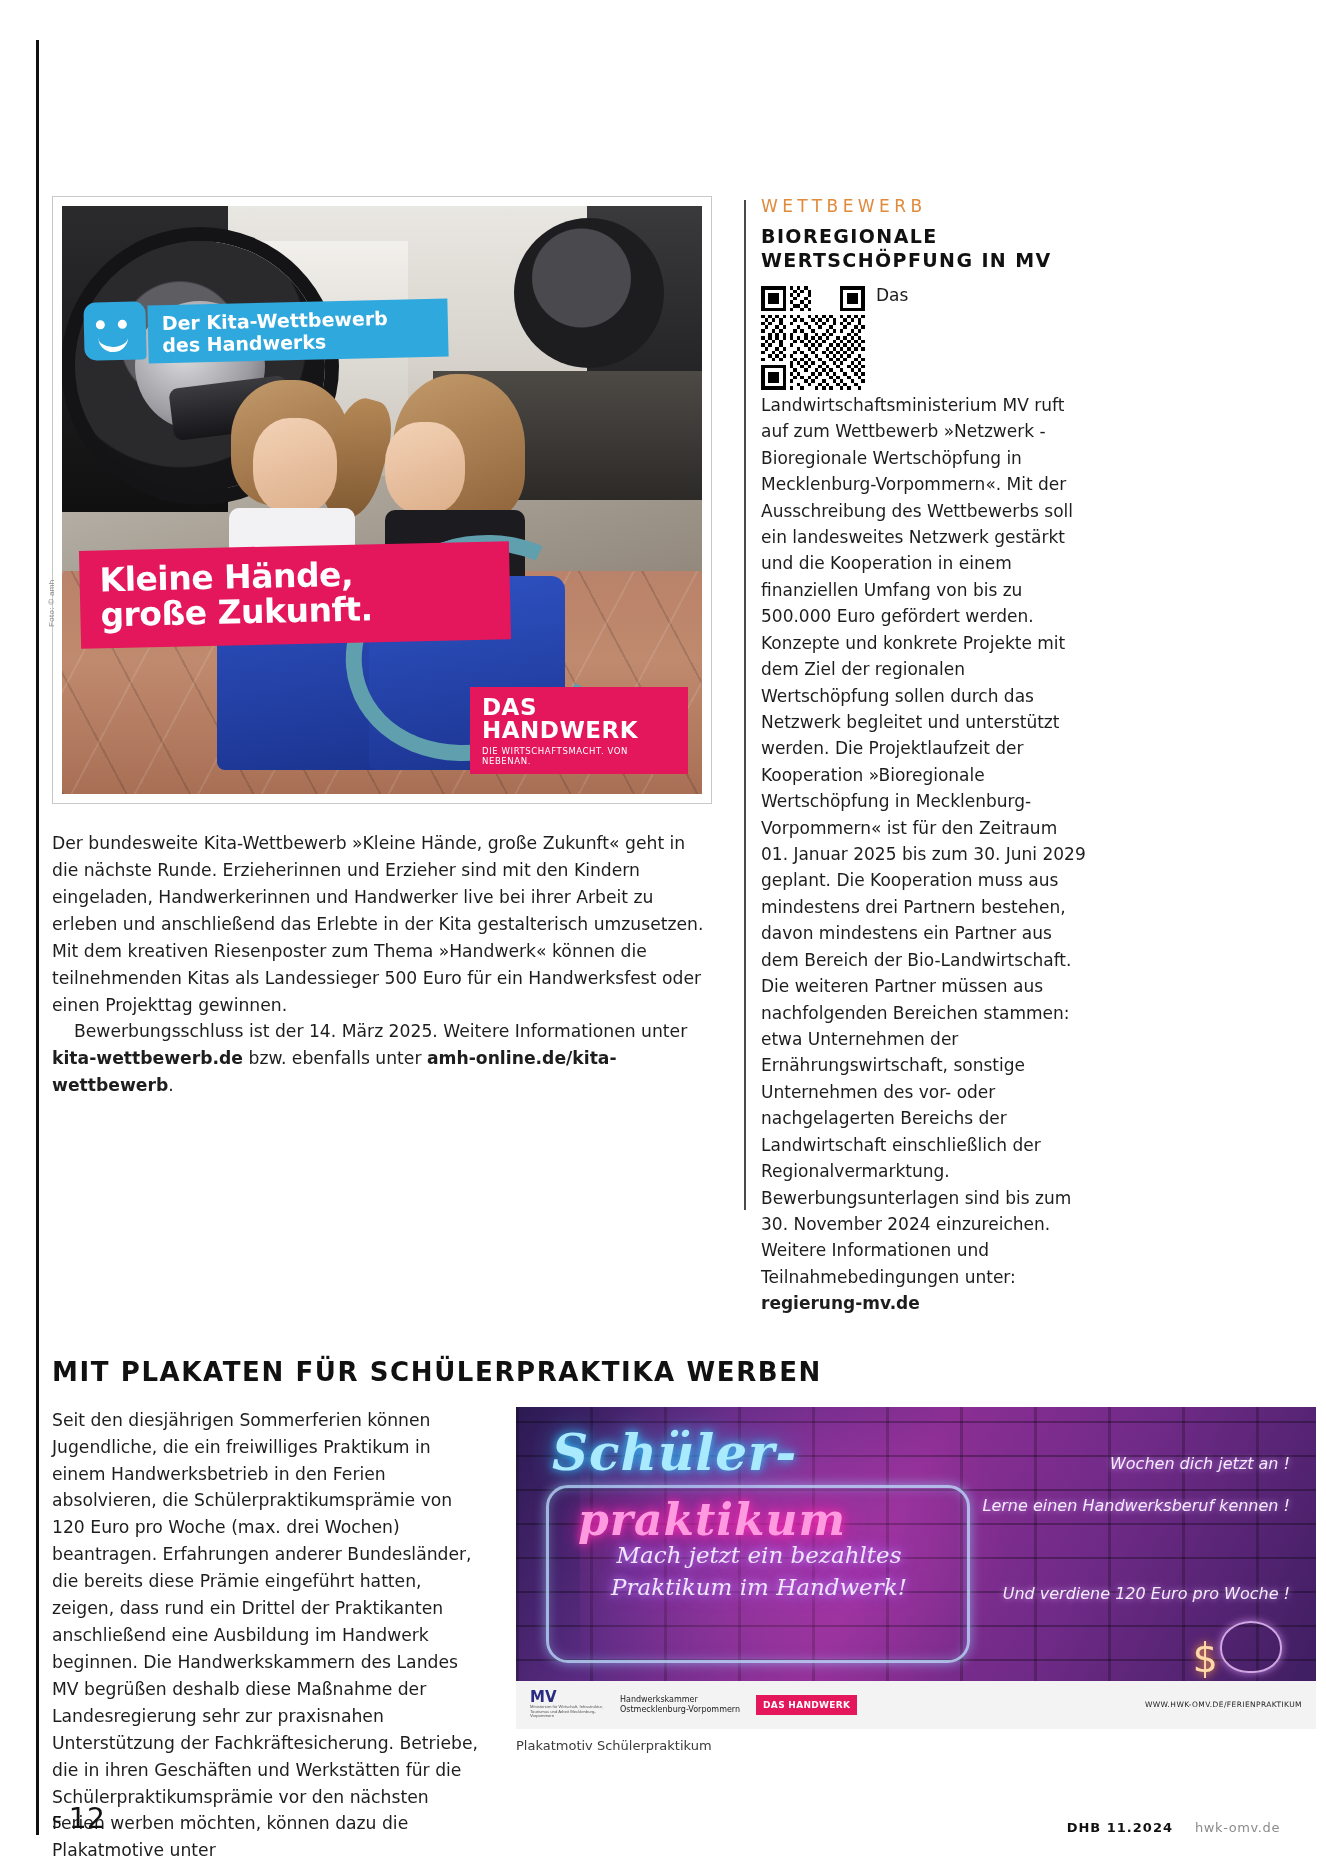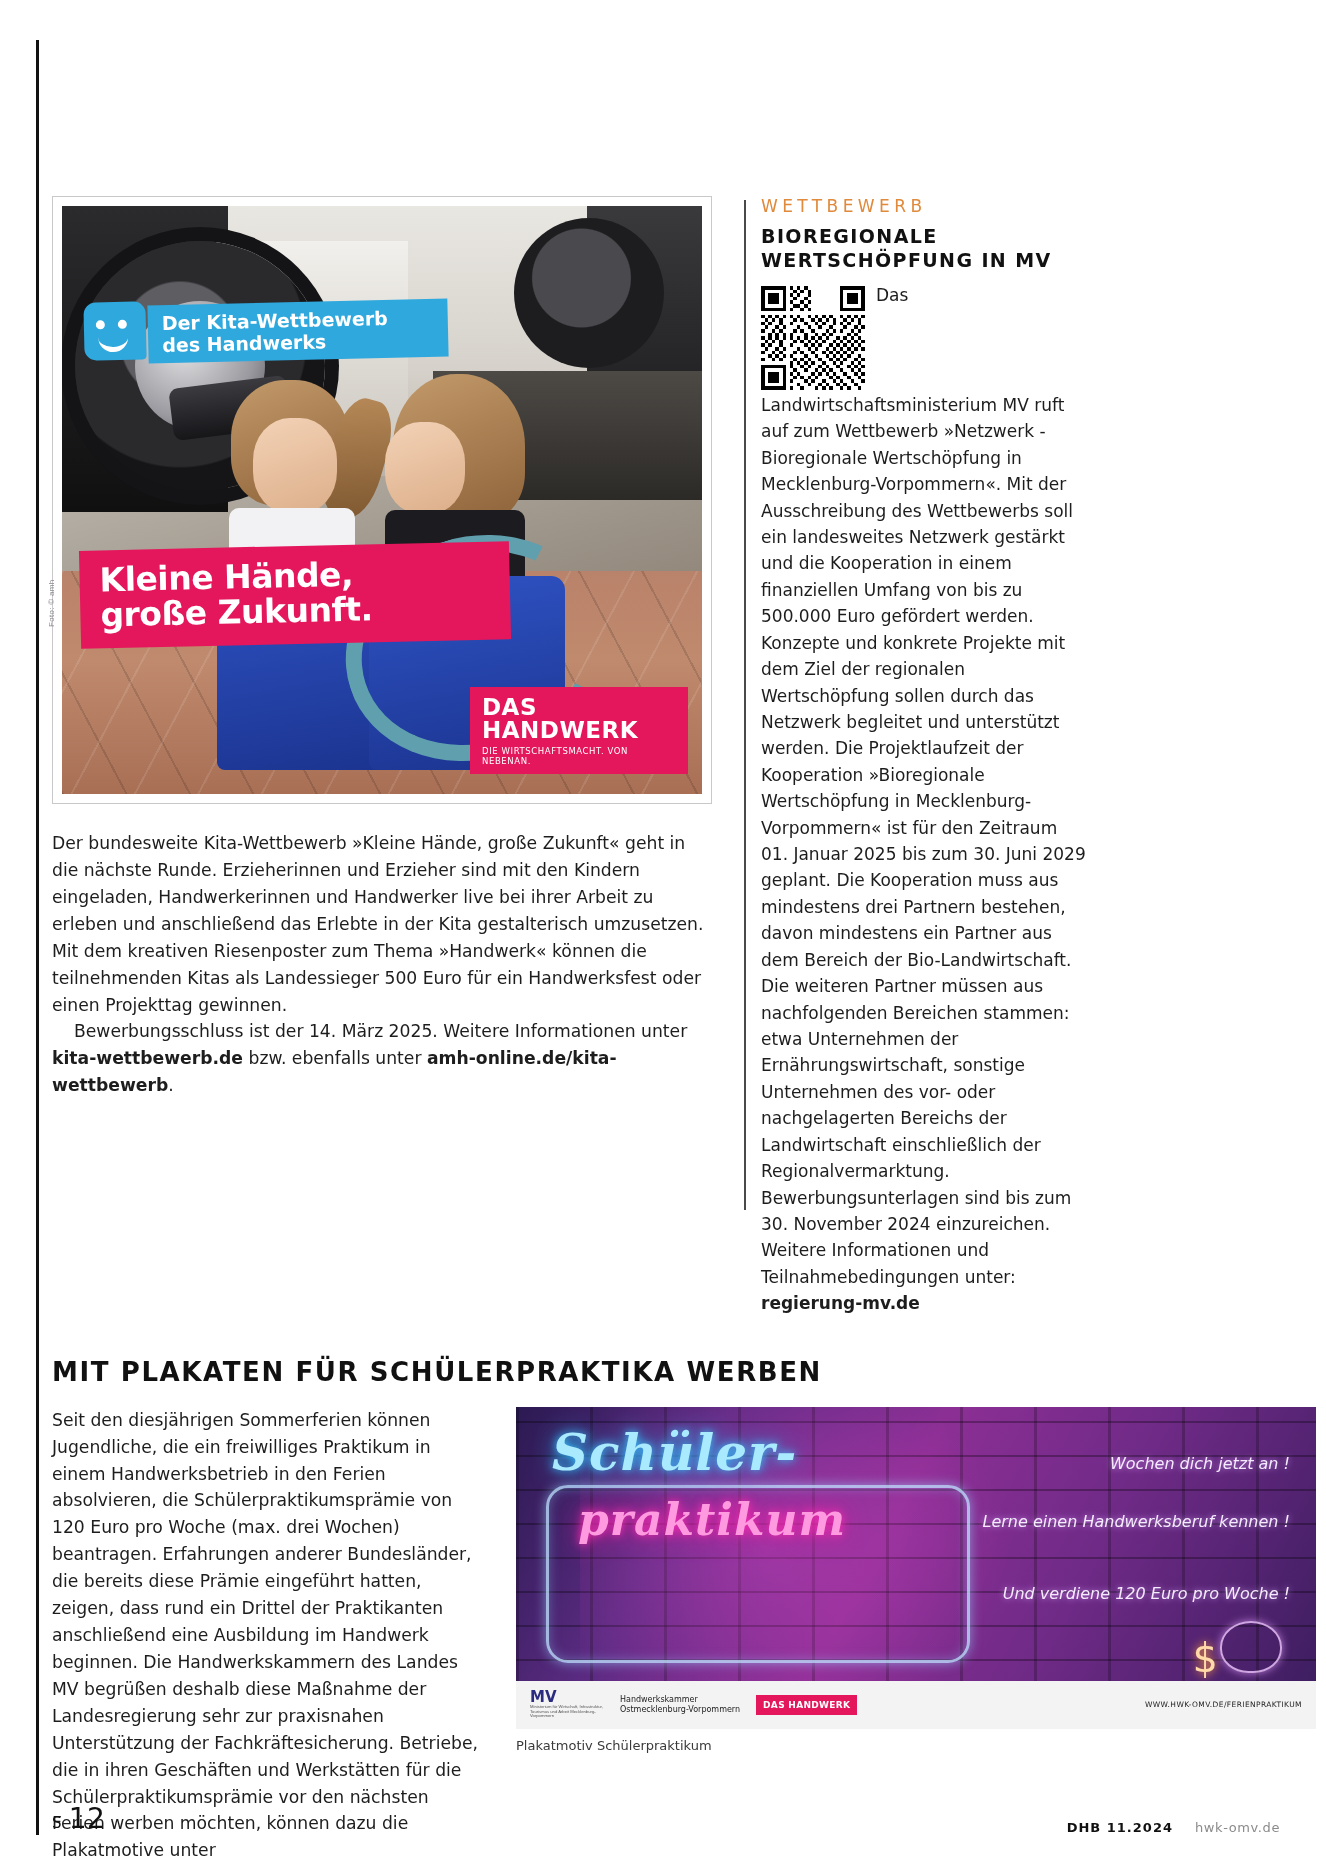--- a/index.html
+++ b/index.html
@@ -202,21 +202,21 @@
   .neon-2{position:absolute;left:62px;top:64px;
     font-family:"DejaVu Serif",serif;font-style:italic;font-weight:700;font-size:44px;
     color:#ff9ae0;text-shadow:0 0 10px #ff2fb5,0 0 26px #e0189b;letter-spacing:1px;margin-top:23px;}
   .neon-3{position:absolute;left:78px;top:132px;width:330px;text-align:center;
     font-family:"DejaVu Serif",serif;font-style:italic;font-size:23px;line-height:1.42;
     color:#f0e4ff;text-shadow:0 0 8px #c58cff,0 0 18px #9b4bff;}
   .bubble{position:absolute;right:26px;font-family:"DejaVu Sans",sans-serif;
     font-style:italic;font-size:16px;line-height:1.32;color:#f6eaff;text-align:right;
     text-shadow:0 0 6px rgba(220,170,255,.85);}
   .bub1{top:46px;}
-  .bub2{top:104px;margin-left:46px;}
+  .bub2{top:88px;margin-left:46px;}
   .bub3{top:176px;}
   .money{position:absolute;right:34px;bottom:56px;width:58px;height:48px;border-radius:50% 50% 46% 46%;
     border:2px solid rgba(240,200,255,.8);box-shadow:0 0 8px rgba(230,160,255,.7);}
   .dollar{position:absolute;right:98px;bottom:48px;
     font-family:"DejaVu Sans",sans-serif;font-size:40px;color:#ffd9a8;
     text-shadow:0 0 10px #ff9d3d;}
   .poster-bar{
     position:absolute;left:0;bottom:0;width:100%;height:48px;background:#f3f3f3;
     display:flex;align-items:center;gap:16px;padding:6px 14px;box-sizing:border-box;
   }
@@ -390,20 +390,21 @@
       <div class="sec2-left">
         <p><span>Seit den diesjährigen Sommerferien können Jugendliche, die ein freiwilliges Praktikum in einem Handwerksbetrieb in den Ferien absolvieren, die Schülerpraktikumsprämie von 120 Euro pro Woche (max. drei Wochen) beantragen. Erfahrungen anderer Bundesländer, die bereits diese Prämie eingeführt hatten, zeigen, dass rund ein Drittel der Praktikanten anschließend eine Ausbildung im Handwerk beginnen. Die Handwerkskammern des Landes MV begrüßen deshalb diese Maßnahme der Landesregierung sehr zur praxisnahen Unterstützung der Fachkräftesicherung. Betriebe, die in ihren Geschäften und Werkstätten für die Schülerpraktikumsprämie vor den nächsten Ferien werben möchten, können dazu die Plakatmotive unter </span></p>
       </div>
 
       <div class="sec2-right">
         <div class="poster">
           <div class="poster-glow"></div>
           <div class="neon-box"></div>
           <div class="neon-1">Schüler-</div>
           <div class="neon-2">praktikum</div>
+          <div class="neon-3">Mach jetzt ein bezahltes Praktikum im Handwerk!</div>
           <div class="bubble bub1">Wochen dich jetzt an !</div>
           <div class="bubble bub2">Lerne einen Handwerksberuf kennen !</div>
           <div class="bubble bub3">Und verdiene 120 Euro pro Woche !</div>
           <div class="money"></div>
           <div class="dollar">$</div>
 
           <div class="poster-bar">
             <div>
               <div class="mv-logo">MV</div>
               <div class="mv-sub">Ministerium für Wirtschaft, Infrastruktur, Tourismus und Arbeit Mecklenburg-Vorpommern</div>

